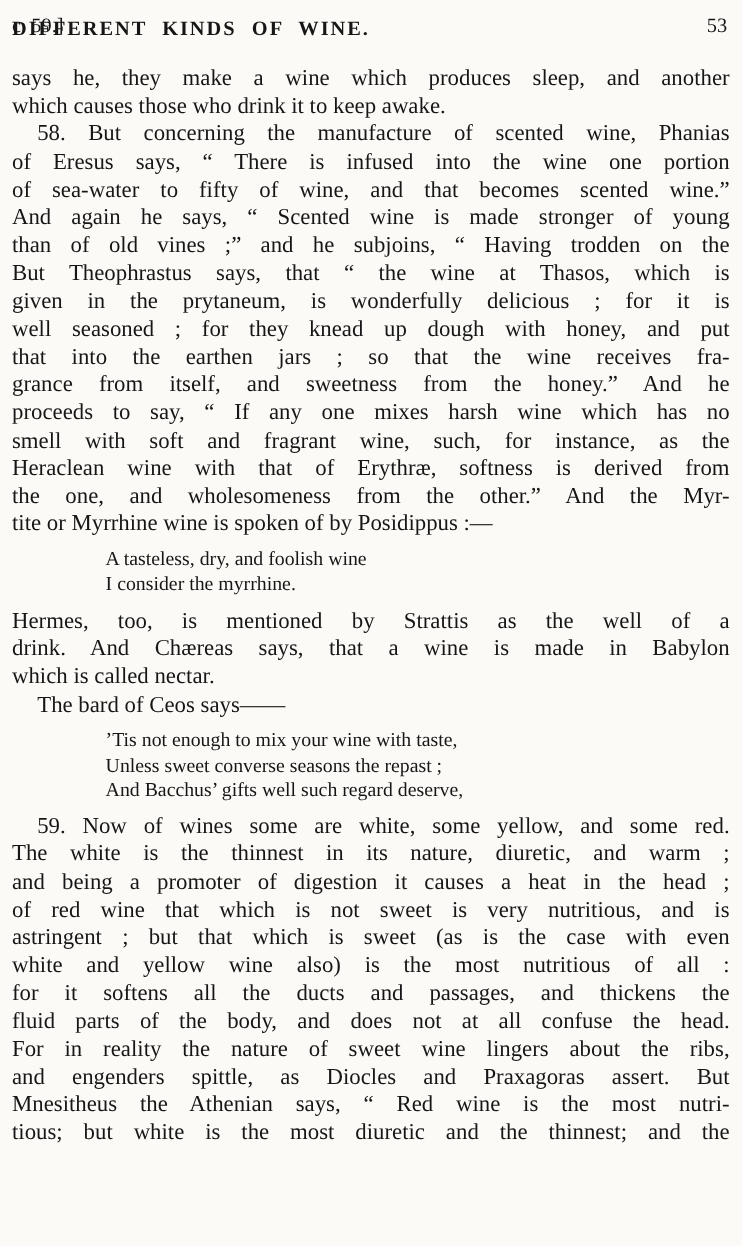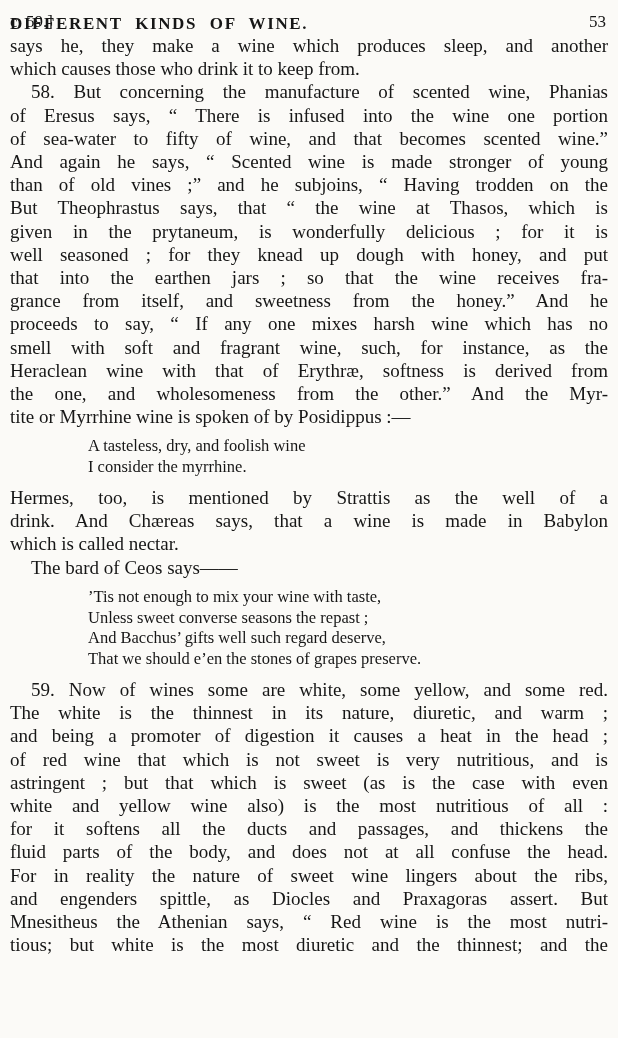--- a/index.html
+++ b/index.html
@@ -38,20 +38,21 @@
     letter-spacing: 1.6px;
     word-spacing: 7px;
   }
   .header-page {
     position: absolute;
     right: 2px;
     top: 0;
     font-size: 17px;
   }
   .text-body {
+    margin-top: 20px;
     font-size: 19px;
     line-height: 23.2px;
   }
   .line {
     text-align: justify;
     text-align-last: justify;
   }
   .line.last {
     text-align-last: left;
   }
@@ -74,21 +75,21 @@
 
 <div class="page">
   <div class="header">
     <span class="header-left">c. 59.]</span>
     <span class="header-title">DIFFERENT KINDS OF WINE.</span>
     <span class="header-page">53</span>
   </div>
   <div class="text-body">
       <div class="para">
         <div class="line">says he, they make a wine which produces sleep, and another</div>
-        <div class="line last">which causes those who drink it to keep from.</div>
+        <div class="line last">which causes those who drink it to keep awake.</div>
       </div>
       <div class="para indent">
         <div class="line">58. But concerning the manufacture of scented wine, Phanias</div>
         <div class="line">of Eresus says, “ There is infused into the wine one portion</div>
         <div class="line">of sea-water to fifty of wine, and that becomes scented wine.”</div>
         <div class="line">And again he says, “ Scented wine is made stronger of young</div>
         <div class="line">than of old vines ;” and he subjoins, “ Having trodden on the</div>
         <div class="line">But Theophrastus says, that “ the wine at Thasos, which is</div>
         <div class="line">given in the prytaneum, is wonderfully delicious ; for it is</div>
         <div class="line">well seasoned ; for they knead up dough with honey, and put</div>
@@ -109,21 +110,20 @@
         <div class="line">drink.  And Chæreas says, that a wine is made in Babylon</div>
         <div class="line last">which is called nectar.</div>
       </div>
       <div class="para indent">
         <div class="line last">The bard of Ceos says——</div>
       </div>
       <div class="verse">
         <div class="line last">’Tis not enough to mix your wine with taste,</div>
         <div class="line last">Unless sweet converse seasons the repast ;</div>
         <div class="line last">And Bacchus’ gifts well such regard deserve,</div>
-        <div class="line last">That we should e’en the stones of grapes preserve.</div>
       </div>
       <div class="para indent">
         <div class="line">59. Now of wines some are white, some yellow, and some red.</div>
         <div class="line">The white is the thinnest in its nature, diuretic, and warm ;</div>
         <div class="line">and being a promoter of digestion it causes a heat in the head ;</div>
         <div class="line">of red wine that which is not sweet is very nutritious, and is</div>
         <div class="line">astringent ; but that which is sweet (as is the case with even</div>
         <div class="line">white and yellow wine also) is the most nutritious of all :</div>
         <div class="line">for it softens all the ducts and passages, and thickens the</div>
         <div class="line">fluid parts of the body, and does not at all confuse the head.</div>

